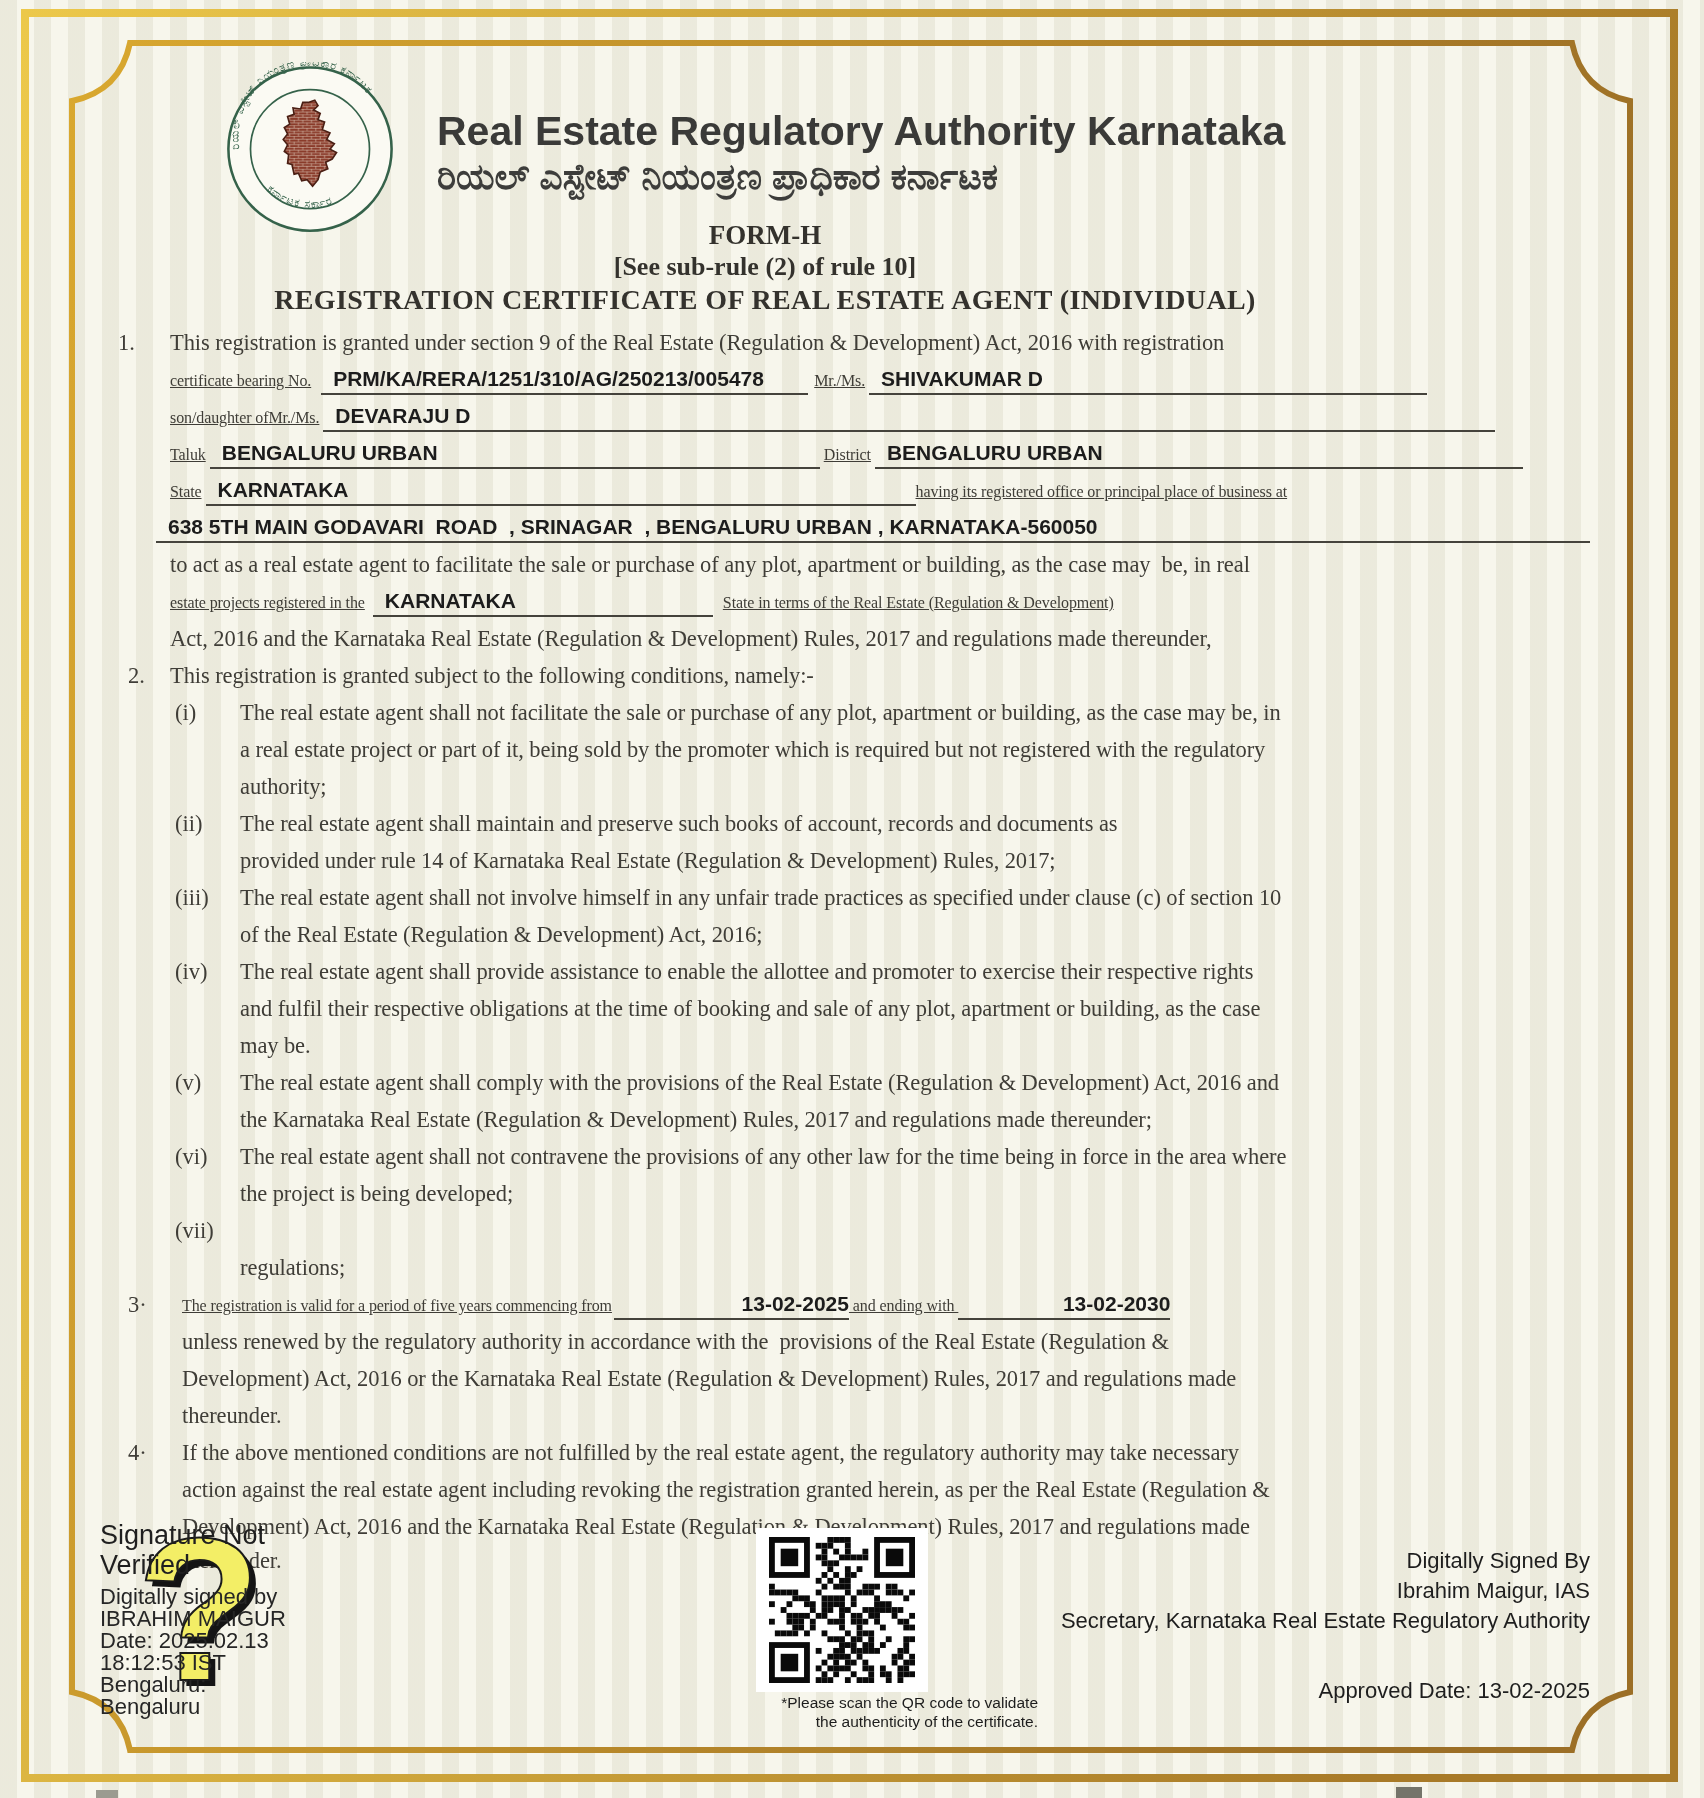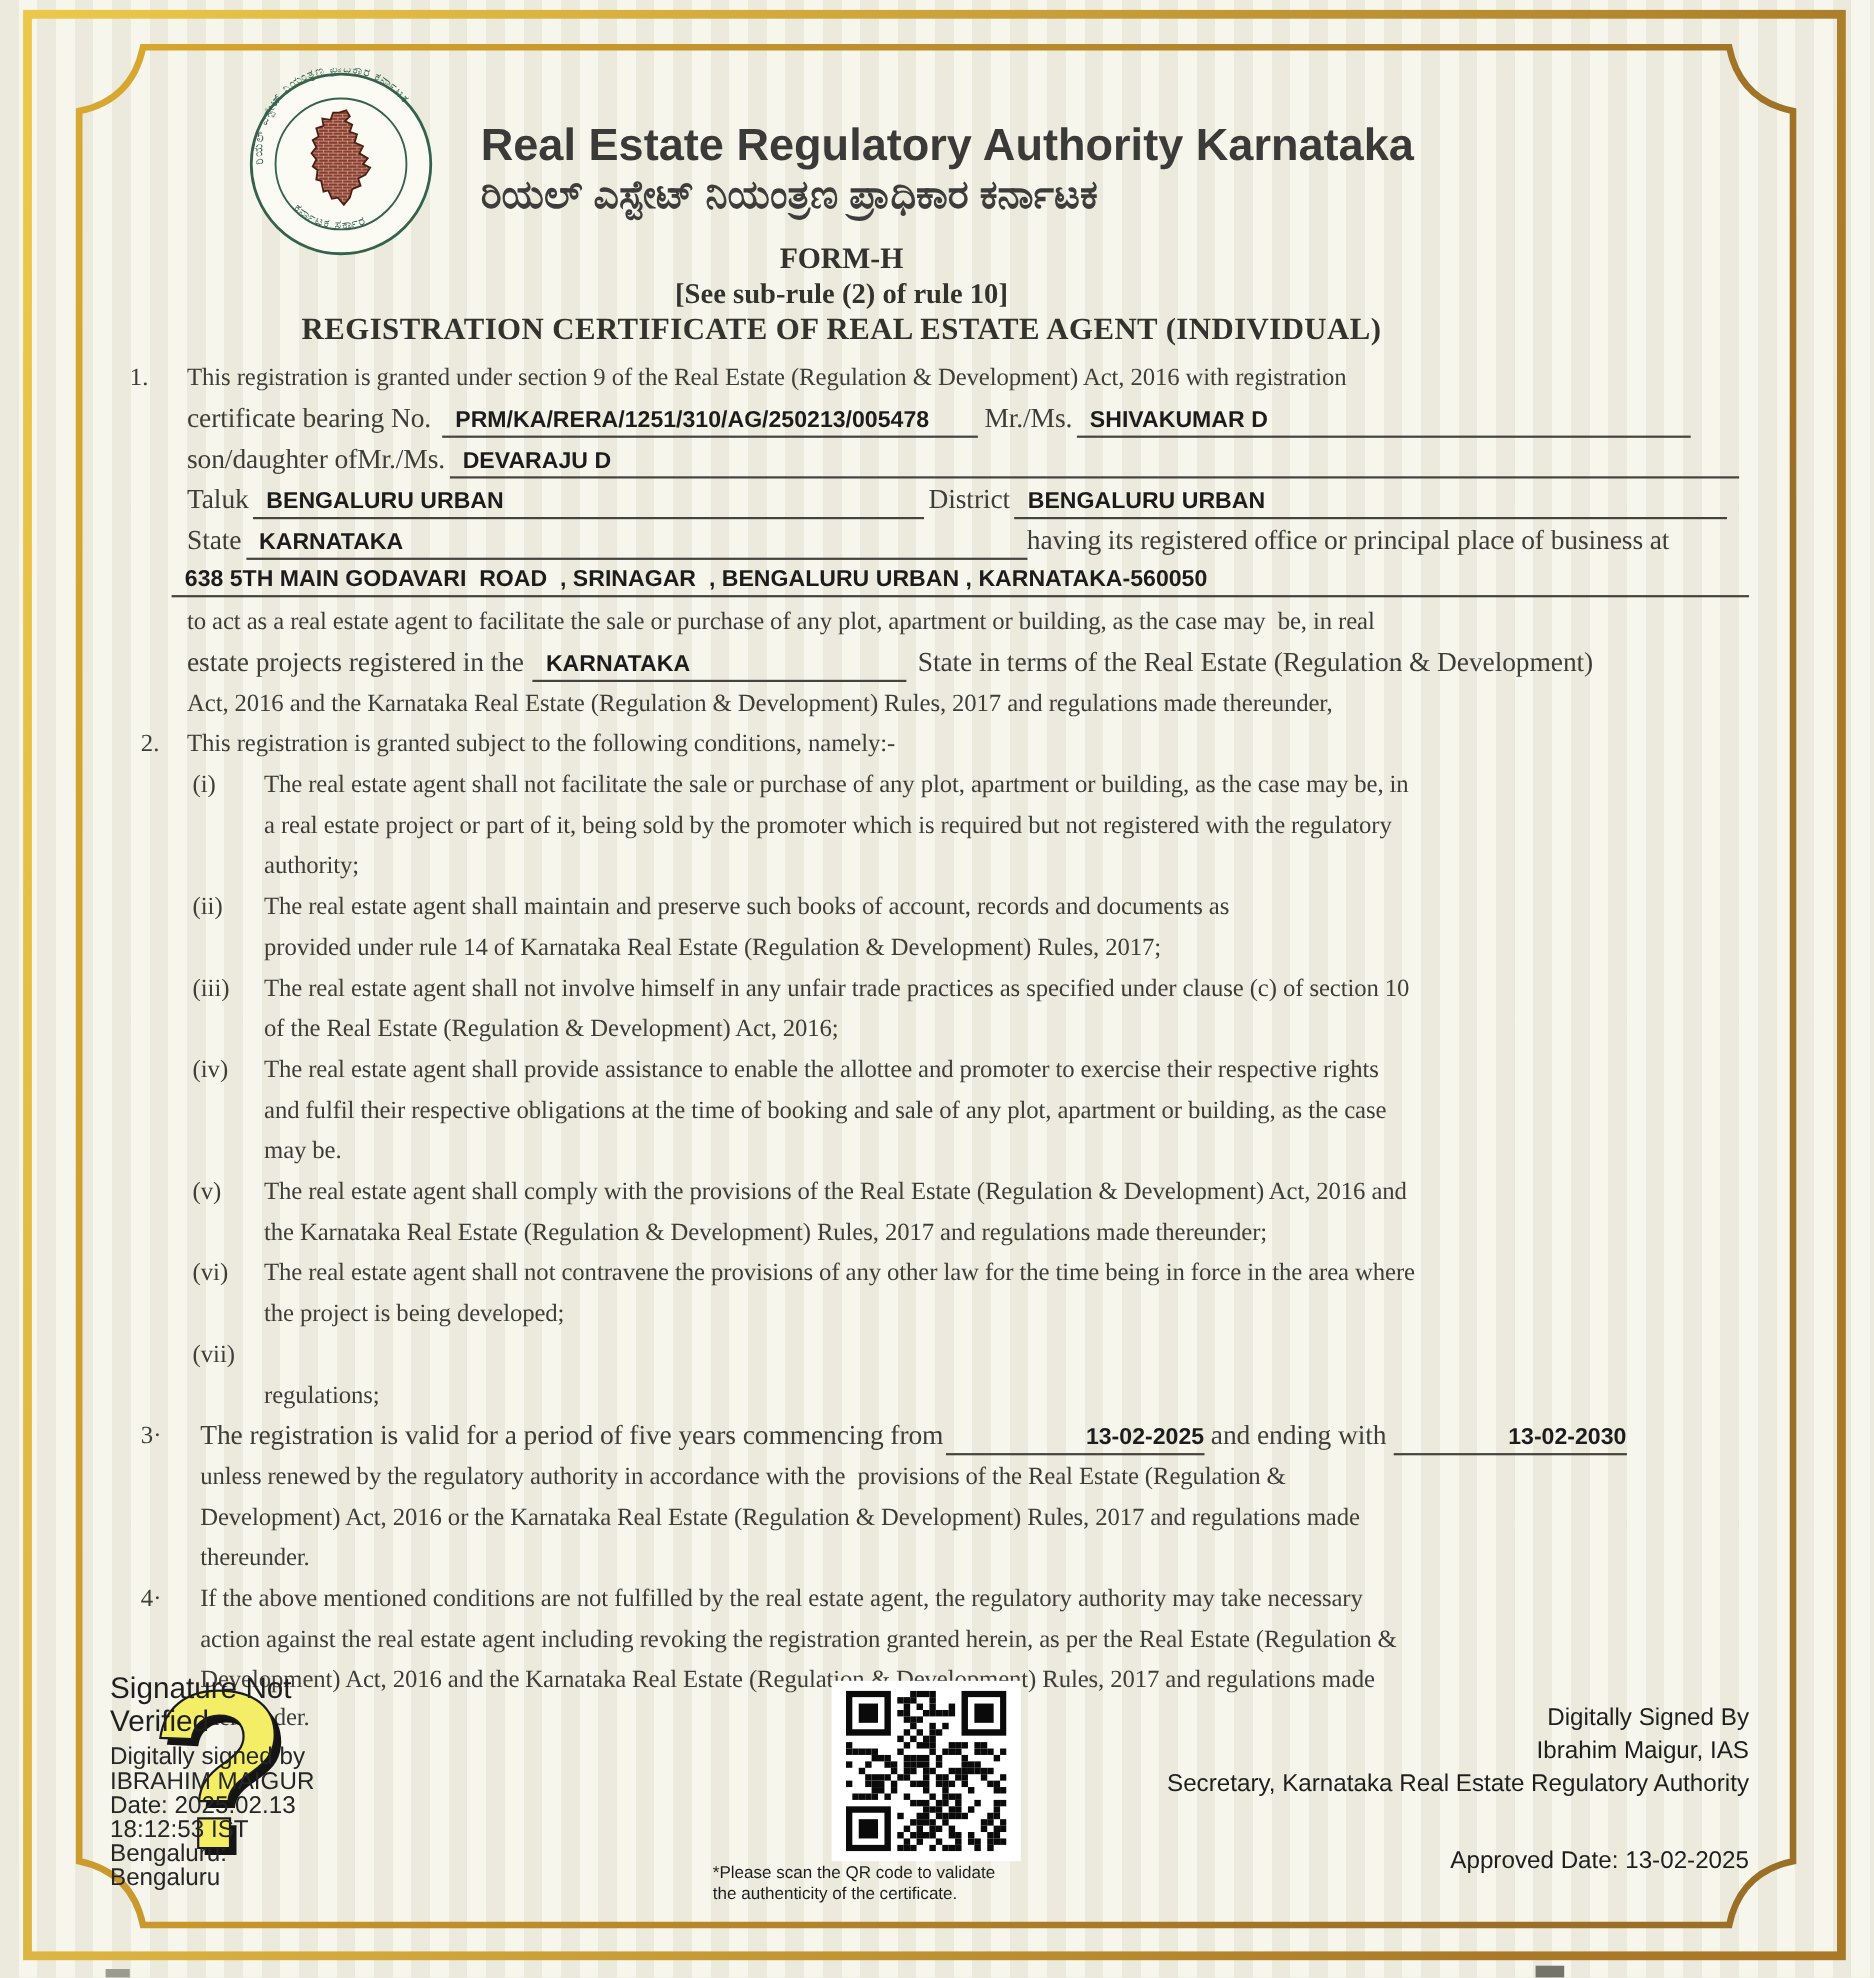--- a/index.html
+++ b/index.html
@@ -19,34 +19,34 @@
   .hdr-kn{position:absolute;left:437px;top:156px;font-family:"Liberation Sans",sans-serif;
           font-weight:bold;font-size:36px;color:#3d3d3b;white-space:pre;}
   .center-block{position:absolute;left:150px;width:1230px;text-align:center;color:#34322d;}
   .form-no{top:220px;font-size:27px;font-weight:bold;}
   .sub-rule{top:252px;font-size:26px;font-weight:bold;}
   .cert-title{top:284px;font-size:28px;font-weight:bold;letter-spacing:0.4px;}
   
   .bline{position:absolute;font-size:22.5px;color:#3f3d37;white-space:pre;letter-spacing:-0.1px;}
   .num{position:absolute;font-size:22.5px;color:#3f3d37;white-space:pre;}
   .row{position:absolute;display:flex;align-items:baseline;white-space:pre;}
-  .s{font-size:25px;color:#3f3d37;letter-spacing:-0.1px;white-space:pre;}
+  .s{font-size:16px;color:#3f3d37;letter-spacing:-0.1px;white-space:pre;text-decoration:underline;}
   .fld{font-family:"Liberation Sans",sans-serif;font-weight:700;font-size:21px;color:#1c1c1c;
        border-bottom:2px solid #45433c;padding:0 0 2px 12px;box-sizing:border-box;
        white-space:pre;display:inline-block;}
   .fld.center{text-align:right;padding-left:0;}
   
   .sig-status{position:absolute;left:100px;font-family:"Liberation Sans",sans-serif;
               font-size:27px;color:#1f1f1f;z-index:3;}
   .sig-line{position:absolute;left:100px;font-family:"Liberation Sans",sans-serif;
             font-size:22px;color:#262626;z-index:3;}
   .qmark{position:absolute;left:105px;top:1518px;z-index:2;}
   
   .qr-box{position:absolute;left:756px;top:1528px;width:172px;height:164px;background:#ffffff;z-index:2;}
-  .qr-note{position:absolute;left:648px;width:390px;text-align:left;
+  .qr-note{position:absolute;left:648px;width:390px;text-align:right;
            font-family:"Liberation Sans",sans-serif;font-size:15.5px;color:#1d1d1d;z-index:3;}
   
   .signatory{position:absolute;font-family:"Liberation Sans",sans-serif;font-size:22px;
              color:#1e1e1e;left:950px;width:640px;text-align:right;}
   .bottom-mark{position:absolute;z-index:4;}
 </style>
 </head>
 <body>
 
 <div class="stage">

